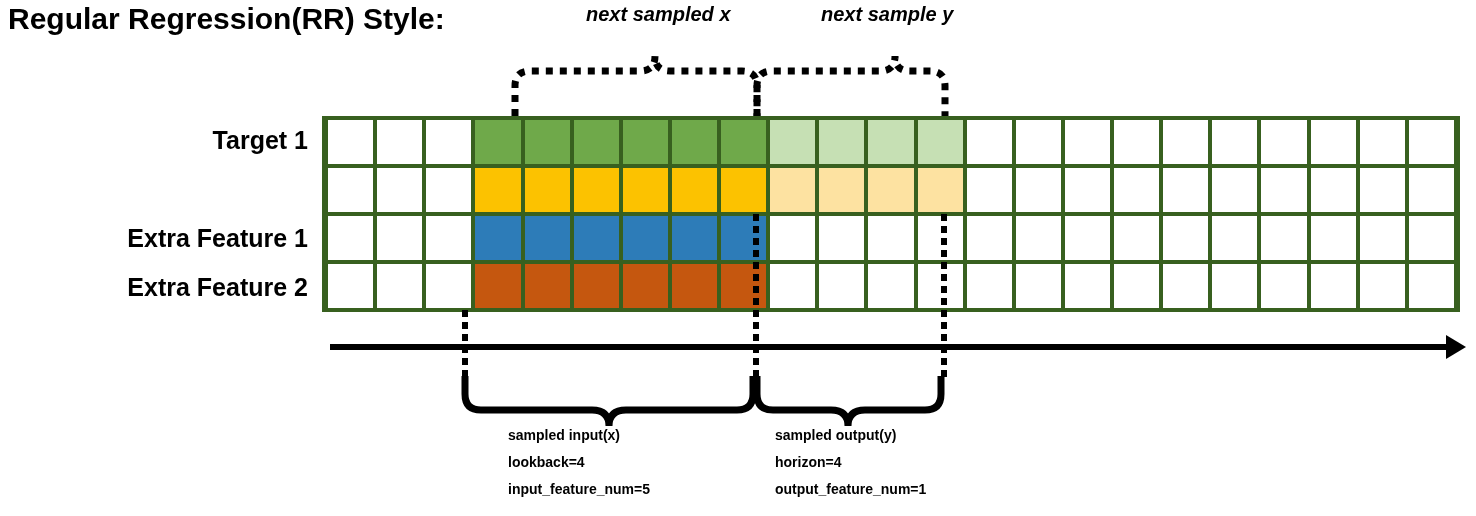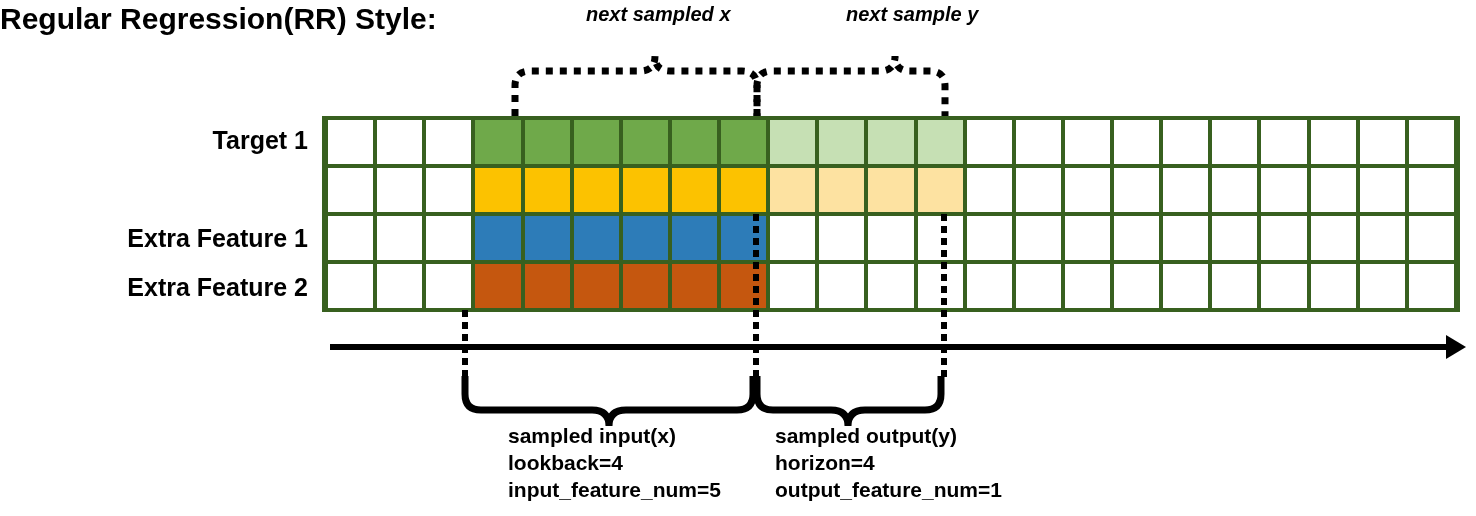--- a/index.html
+++ b/index.html
@@ -12,36 +12,36 @@
     overflow: hidden;
     font-family: "Liberation Sans", sans-serif;
     color: #000000;
   }
   #stage { position: absolute; inset: 0; }
 
   .abs { position: absolute; }
 
   
   #title {
-    left: 0; top: 2px;
+    left: 8px; top: 2px;
     font-size: 30px;
     font-weight: bold;
     letter-spacing: 0px;
     white-space: nowrap;
   }
 
   
   .top-label {
     font-size: 20px;
     font-style: italic;
     font-weight: bold;
     white-space: nowrap;
   }
   #label-next-x { left: 586px; top: 3px; }
-  #label-next-y { left: 821px; top: 3px; margin-left: 25px; }
+  #label-next-y { left: 821px; top: 3px; }
 
   
   .row-label {
     font-size: 25px;
     font-weight: bold;
     white-space: nowrap;
     text-align: right;
     width: 260px;
     left: 48px;
     height: 48px;
@@ -96,21 +96,21 @@
   
   .vline {
     width: 6px;
     background-image: linear-gradient(to bottom, #000 55%, rgba(0,0,0,0) 0%);
     background-size: 6px 12px;
     background-repeat: repeat-y;
   }
 
   
   .bottom-text {
-    font-size: 21px;
+    font-size: 14px;
     font-weight: bold;
     line-height: 27px;
     white-space: nowrap;
   }
   #text-input  { left: 508px; top: 422px; }
   #text-output { left: 775px; top: 422px; }
 
   svg.overlay { position: absolute; left: 0; top: 0; pointer-events: none; }
 </style>
 </head>

